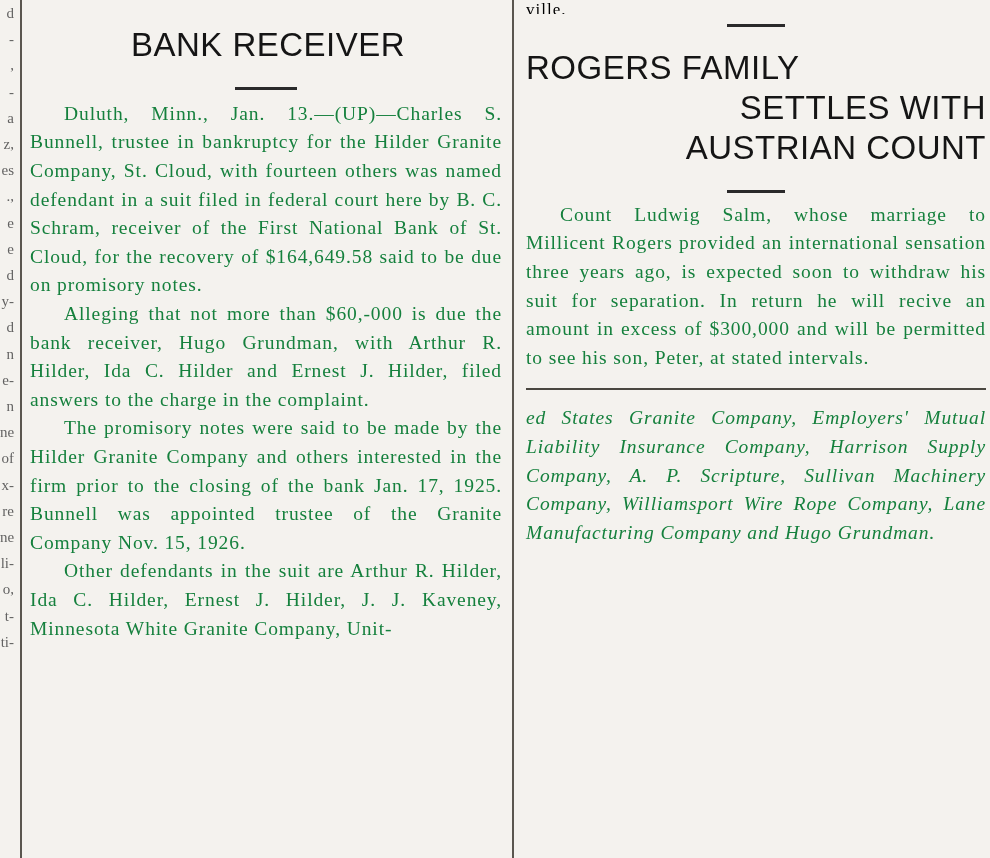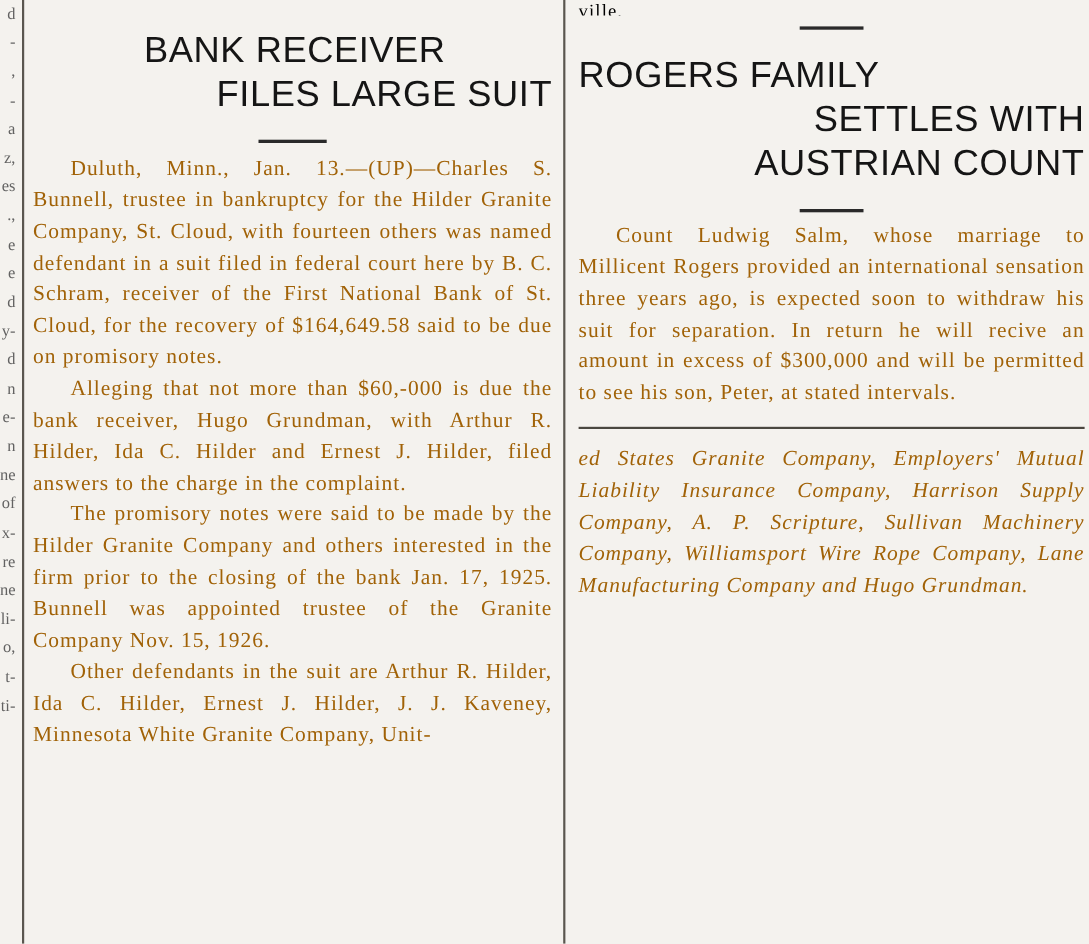--- a/index.html
+++ b/index.html
@@ -91,21 +91,21 @@
     background: #2a2a2a;
     margin: 12px auto 10px auto;
   }
   .dash.small { width: 58px; height: 3px; margin: 10px auto 8px auto; }
 
   .body-text {
     font-family: "Liberation Serif", serif;
     font-size: 19.5px;
     line-height: 28.6px;
     letter-spacing: .9px;
-    color: #a16207;
+    color: #15803d;
     text-align: justify;
     text-justify: inter-word;
   }
   .body-text p {
     margin: 0;
     text-indent: 34px;
   }
   .body-text p.noindent { text-indent: 0; font-style: italic; }
 
   .hrule {
@@ -164,21 +164,20 @@
     <div>ti-</div>
   </div>
 
   <div class="rule-v col1"></div>
   <div class="rule-v col2"></div>
 
   <div class="col col-left">
     <div class="top-pad"></div>
     <h1 class="headline hl-left">
       <span class="hl-line">BANK RECEIVER</span>
-      <span class="hl-line">FILES LARGE SUIT</span>
     </h1>
     <div class="dash"></div>
     <div class="body-text">
       <p>Duluth, Minn., Jan. 13.—(UP)—Charles S. Bunnell, trustee in bankruptcy for the Hilder Granite Company, St. Cloud, with fourteen others was named defendant in a suit filed in federal court here by B. C. Schram, receiver of the First National Bank of St. Cloud, for the recovery of $164,649.58 said to be due on promisory notes.</p>
       <p>Alleging that not more than $60,-000 is due the bank receiver, Hugo Grundman, with Arthur R. Hilder, Ida C. Hilder and Ernest J. Hilder, filed answers to the charge in the complaint.</p>
       <p>The promisory notes were said to be made by the Hilder Granite Company and others interested in the firm prior to the closing of the bank Jan. 17, 1925. Bunnell was appointed trustee of the Granite Company Nov. 15, 1926.</p>
       <p>Other defendants in the suit are Arthur R. Hilder, Ida C. Hilder, Ernest J. Hilder, J. J. Kaveney, Minnesota White Granite Company, Unit-</p>
     </div>
   </div>
 

